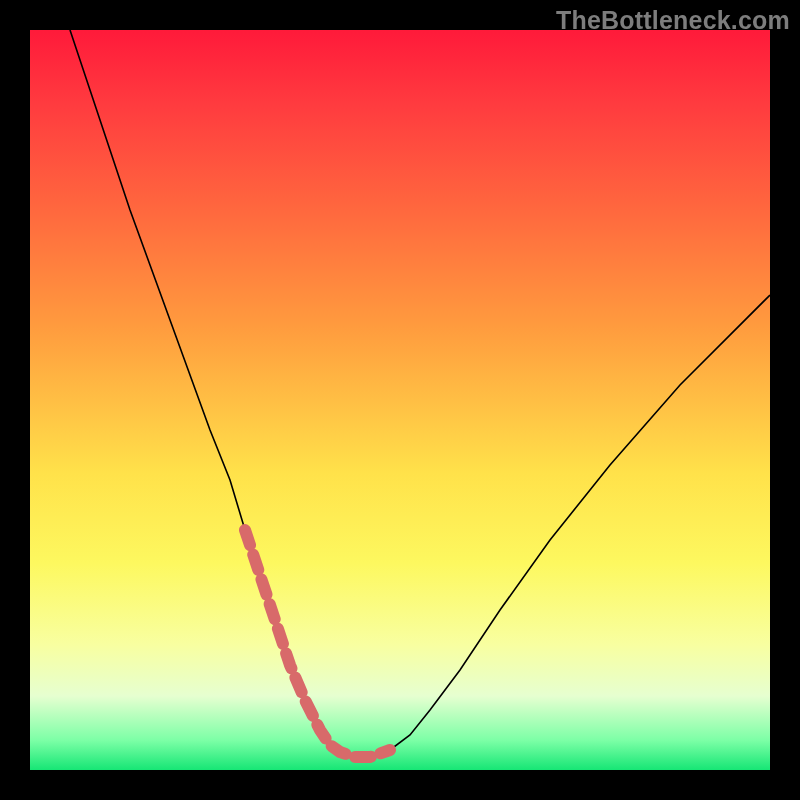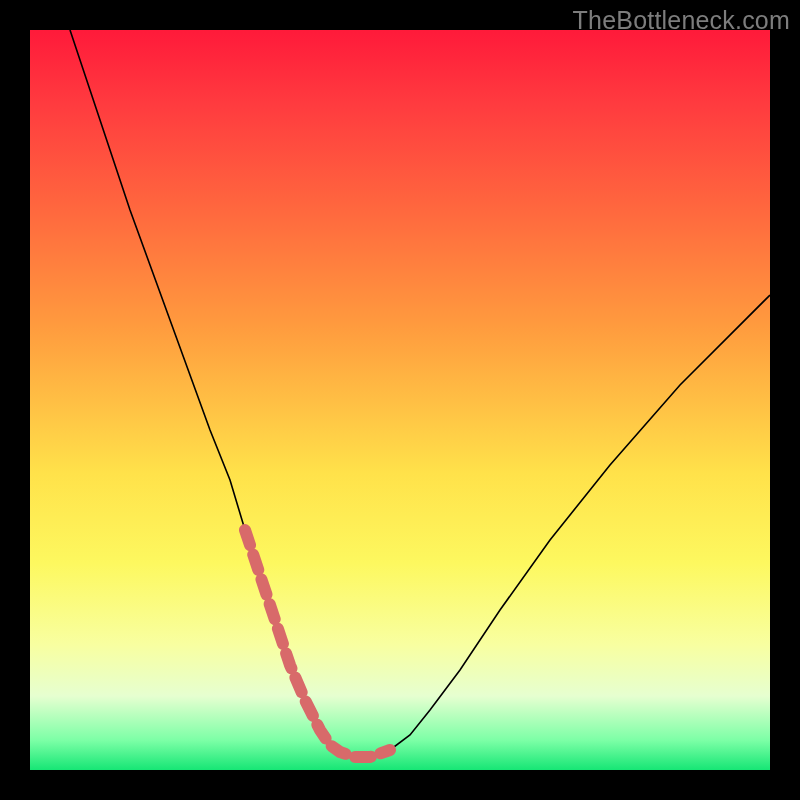--- a/index.html
+++ b/index.html
@@ -28,21 +28,21 @@
       #e6ffd0 90%,
       #7cffa6 96%,
       #16e675 100%);
   }
   .watermark {
     position: absolute;
     top: 6px;
     right: 10px;
     color: #7d7d7d;
     font-size: 25px;
-    font-weight: 400;
+    font-weight: 700;
     letter-spacing: 0.2px;
     z-index: 20;
   }
   svg.plot {
     position: absolute;
     left: 0;
     top: 0;
     width: 740px;
     height: 740px;
   }

